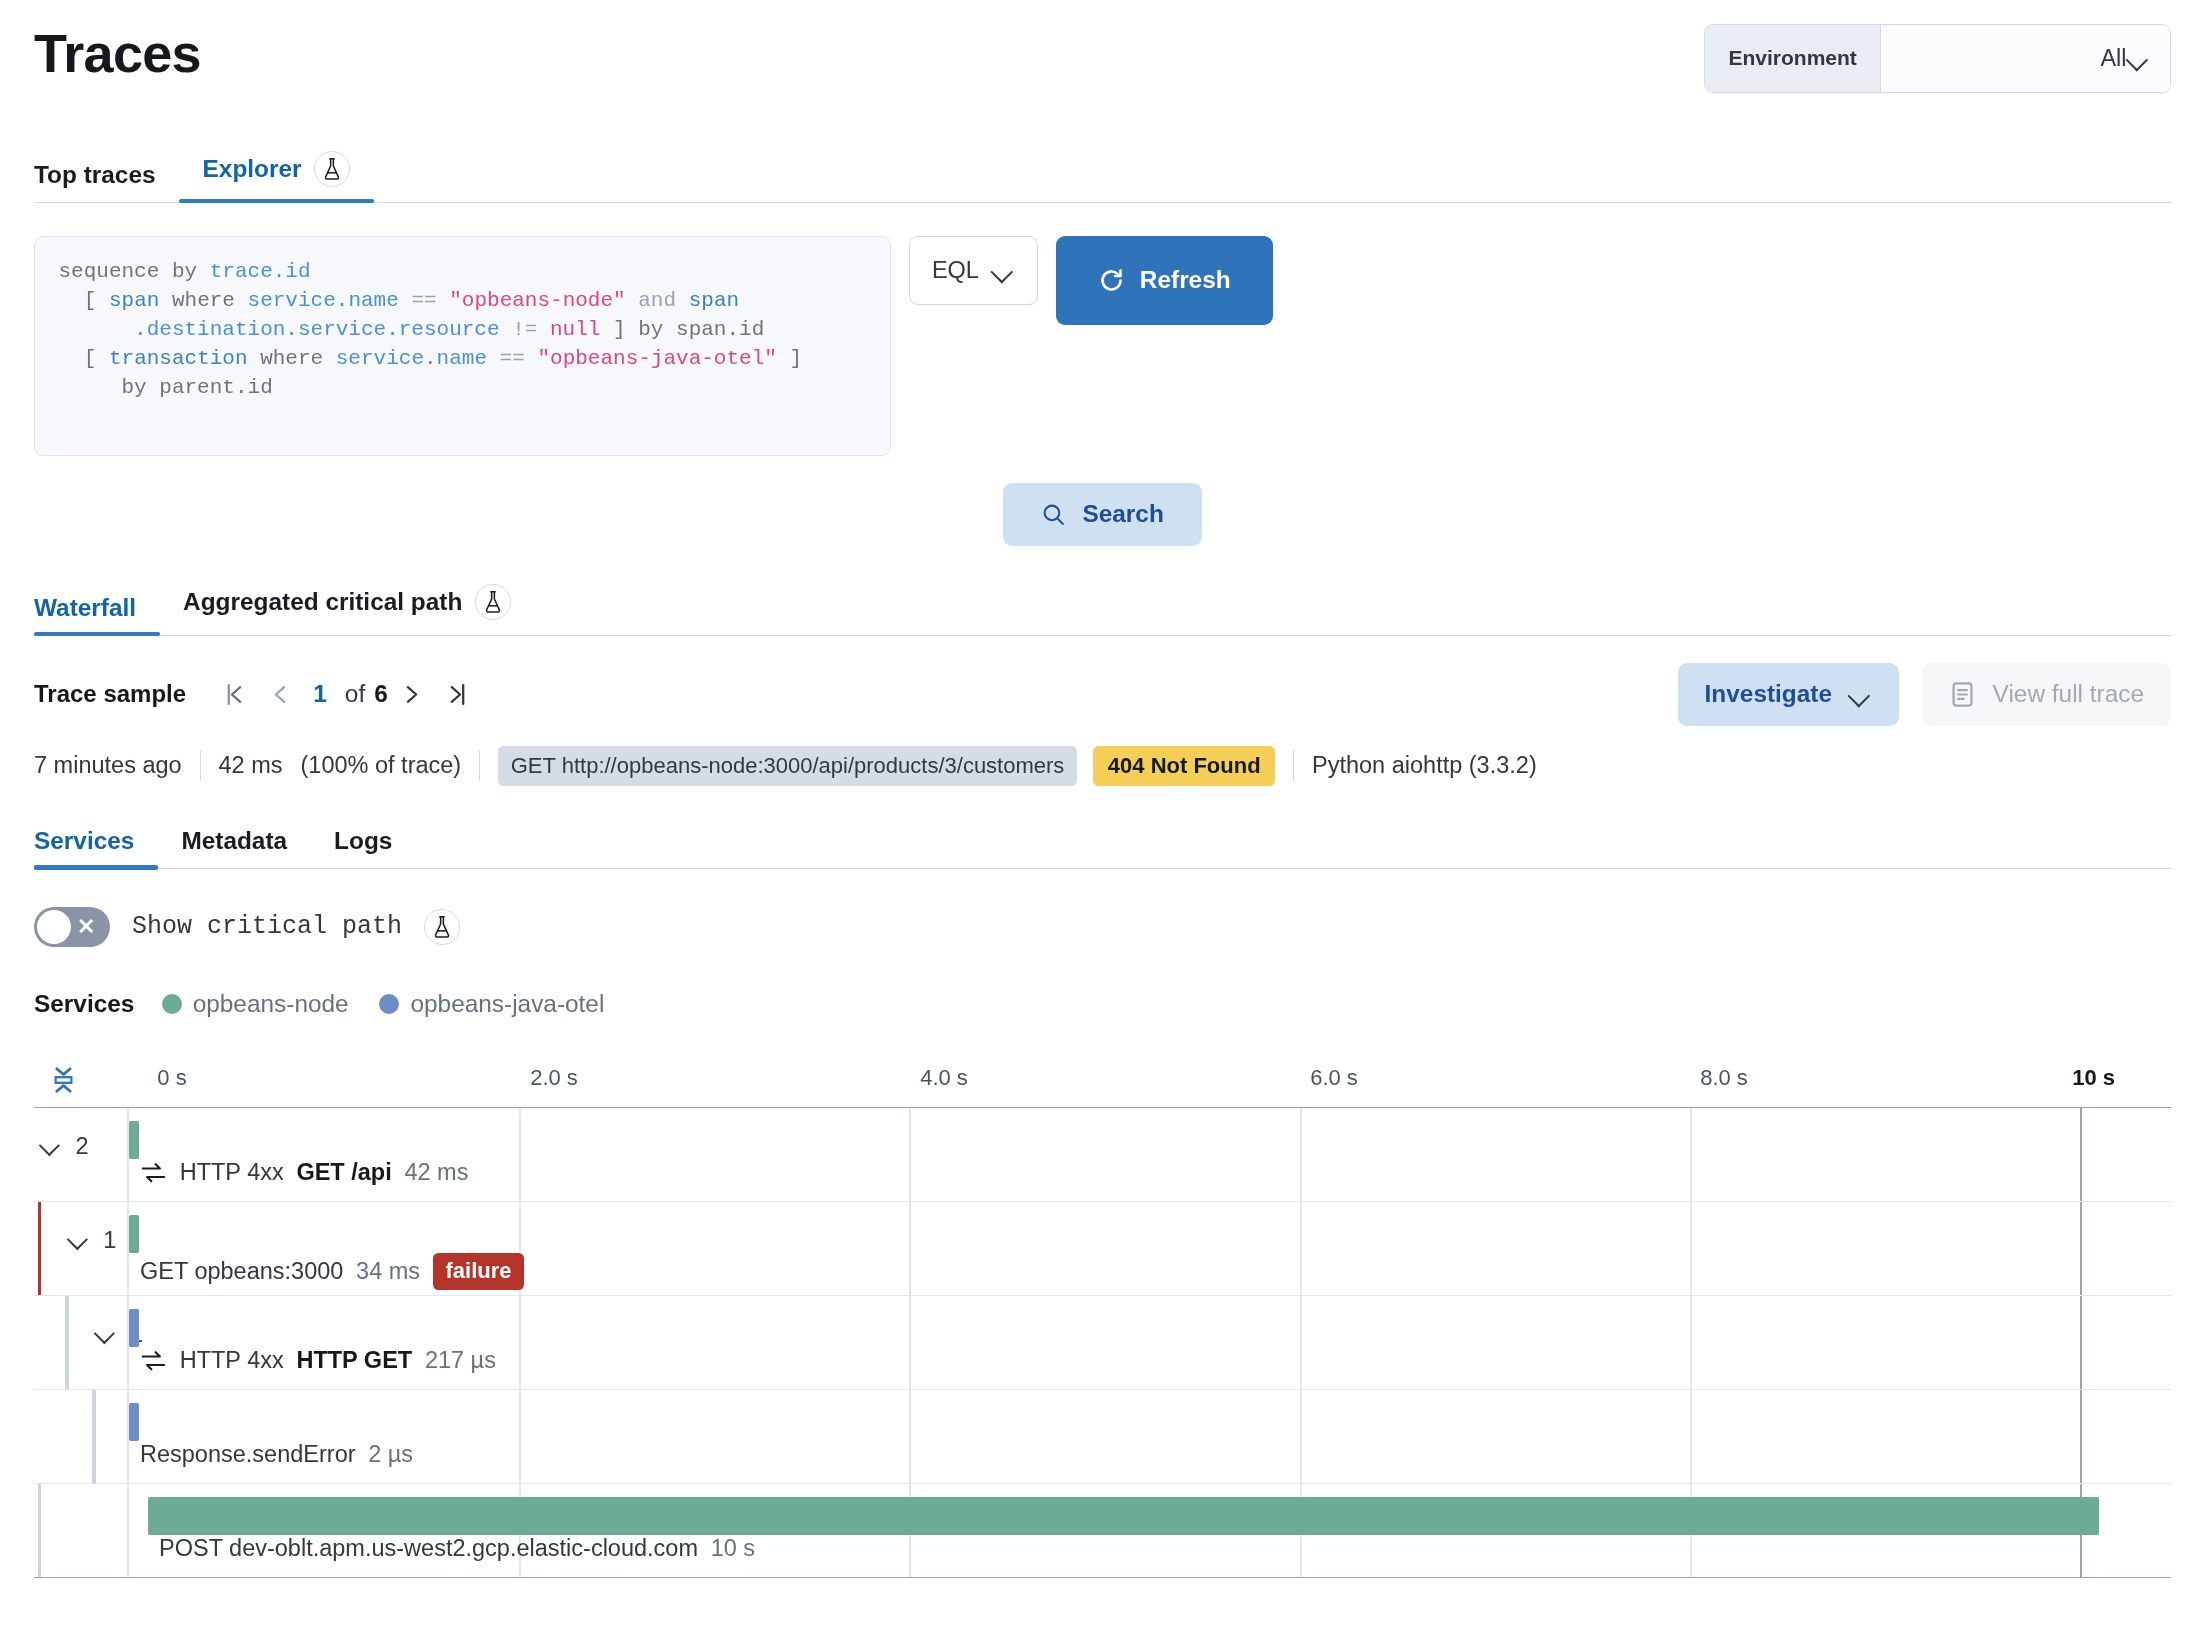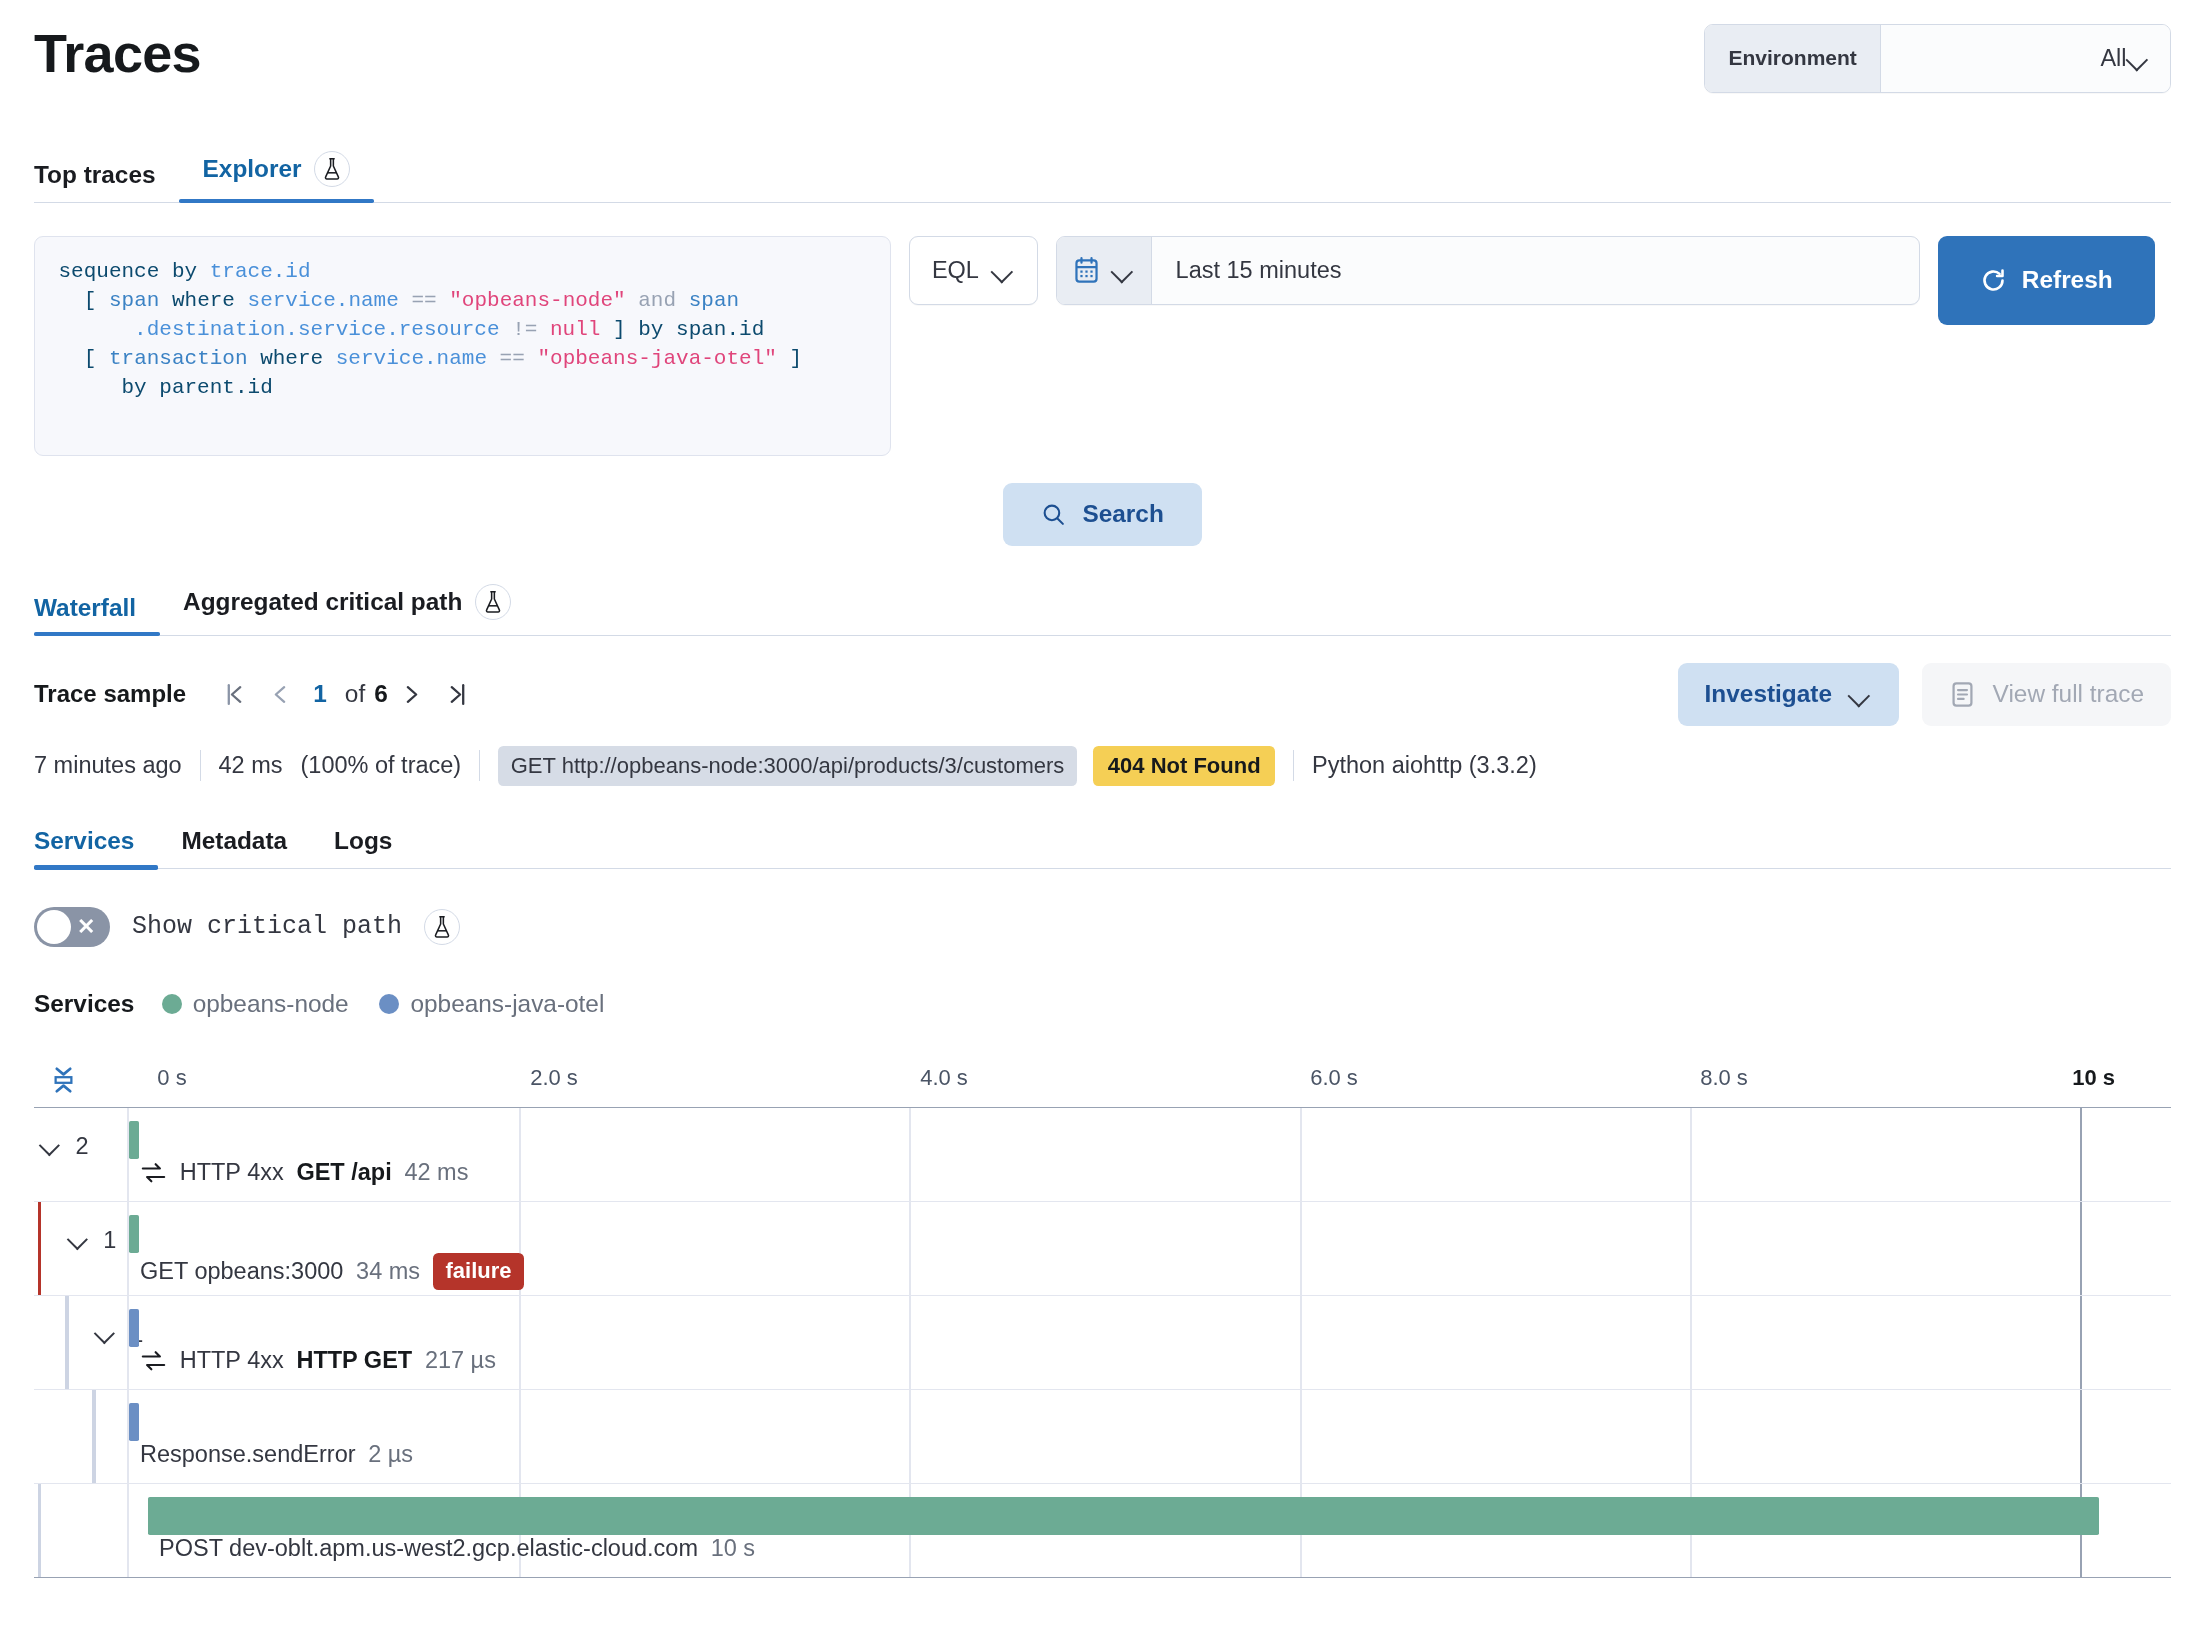--- a/index.html
+++ b/index.html
@@ -80,21 +80,21 @@
     padding: 20px 23.5px;
     font-family: "Liberation Mono", monospace;
     font-size: 21px; line-height: 29px; color: #343741;
     white-space: pre; overflow: hidden;
   }
   .t-kw   { color: #3b82c4; }
   .t-field{ color: #4a90d9; }
   .t-str  { color: #e0457b; }
   .t-null { color: #e0457b; }
   .t-op   { color: #98a2b3; }
-  .t-plain{ color: #0c4a6e; text-align: center; }
+  .t-plain{ color: #737373; text-align: center; }
 
   .eql-select {
     height: 69px; min-width: 129px;
     border: 0.9px solid #d3dae6; border-radius: 9px; background: #fff;
     display: flex; align-items: center; justify-content: center; gap: 12.7px;
     font-size: 23.5px; color: #343741; padding: 0 20px;
     box-shadow: 0 0.9px 0.9px rgba(0,0,0,0.03);
   }
   .datepicker {
     height: 69px; flex: 1; max-width: 864px;
@@ -292,39 +292,20 @@
 </div>
 
 <div class="query-row">
   <div class="eql-editor" id="eql-editor"><div><span class="t-plain">sequence by </span><span class="t-field">trace.id</span></div><div><span class="t-plain">  [ </span><span class="t-kw">span</span><span class="t-plain"> where </span><span class="t-field">service.name</span><span class="t-op"> == </span><span class="t-str">"opbeans-node"</span><span class="t-op"> and </span><span class="t-kw">span</span></div><div><span class="t-field">      .destination.service.resource</span><span class="t-op"> != </span><span class="t-null">null</span><span class="t-plain"> ] by span.id</span></div><div><span class="t-plain">  [ </span><span class="t-kw">transaction</span><span class="t-plain"> where </span><span class="t-field">service.name</span><span class="t-op"> == </span><span class="t-str">"opbeans-java-otel"</span><span class="t-plain"> ]</span></div><div><span class="t-plain">     by parent.id</span></div></div>
 
   <div class="eql-select">
     <span>EQL</span>
     <span class="chev"></span>
   </div>
 
-  <div class="datepicker">
-    <div class="dp-prepend">
-      <svg width="27" height="29" viewBox="0 0 24 26">
-          <rect x="3" y="4" width="18" height="19" rx="2.5" fill="none" stroke="#2f73ba" stroke-width="2"></rect>
-          <path d="M3 10h18" stroke="#2f73ba" stroke-width="2"></path>
-          <path d="M7.5 2v4M16.5 2v4" stroke="#2f73ba" stroke-width="2" stroke-linecap="round"></path>
-          <g fill="#2f73ba">
-            <rect x="6.5" y="13" width="2" height="2"></rect>
-            <rect x="11" y="13" width="2" height="2"></rect>
-            <rect x="15.5" y="13" width="2" height="2"></rect>
-            <rect x="6.5" y="17" width="2" height="2"></rect>
-            <rect x="11" y="17" width="2" height="2"></rect>
-            <rect x="15.5" y="17" width="2" height="2"></rect>
-          </g>
-        </svg>
-      <span class="chev"></span>
-    </div>
-    <div class="dp-value">Last 15 minutes</div>
-  </div>
 
   <button class="refresh-btn">
     <svg width="27" height="27" viewBox="0 0 24 24">
         <path d="M20 12a8 8 0 1 1-2.6-5.9" fill="none" stroke="#fff" stroke-width="2.3" stroke-linecap="round"></path>
         <path d="M20 3.2V8h-4.8" fill="none" stroke="#fff" stroke-width="2.3" stroke-linecap="round" stroke-linejoin="round"></path>
       </svg>
     <span>Refresh</span>
   </button>
 </div>
 

